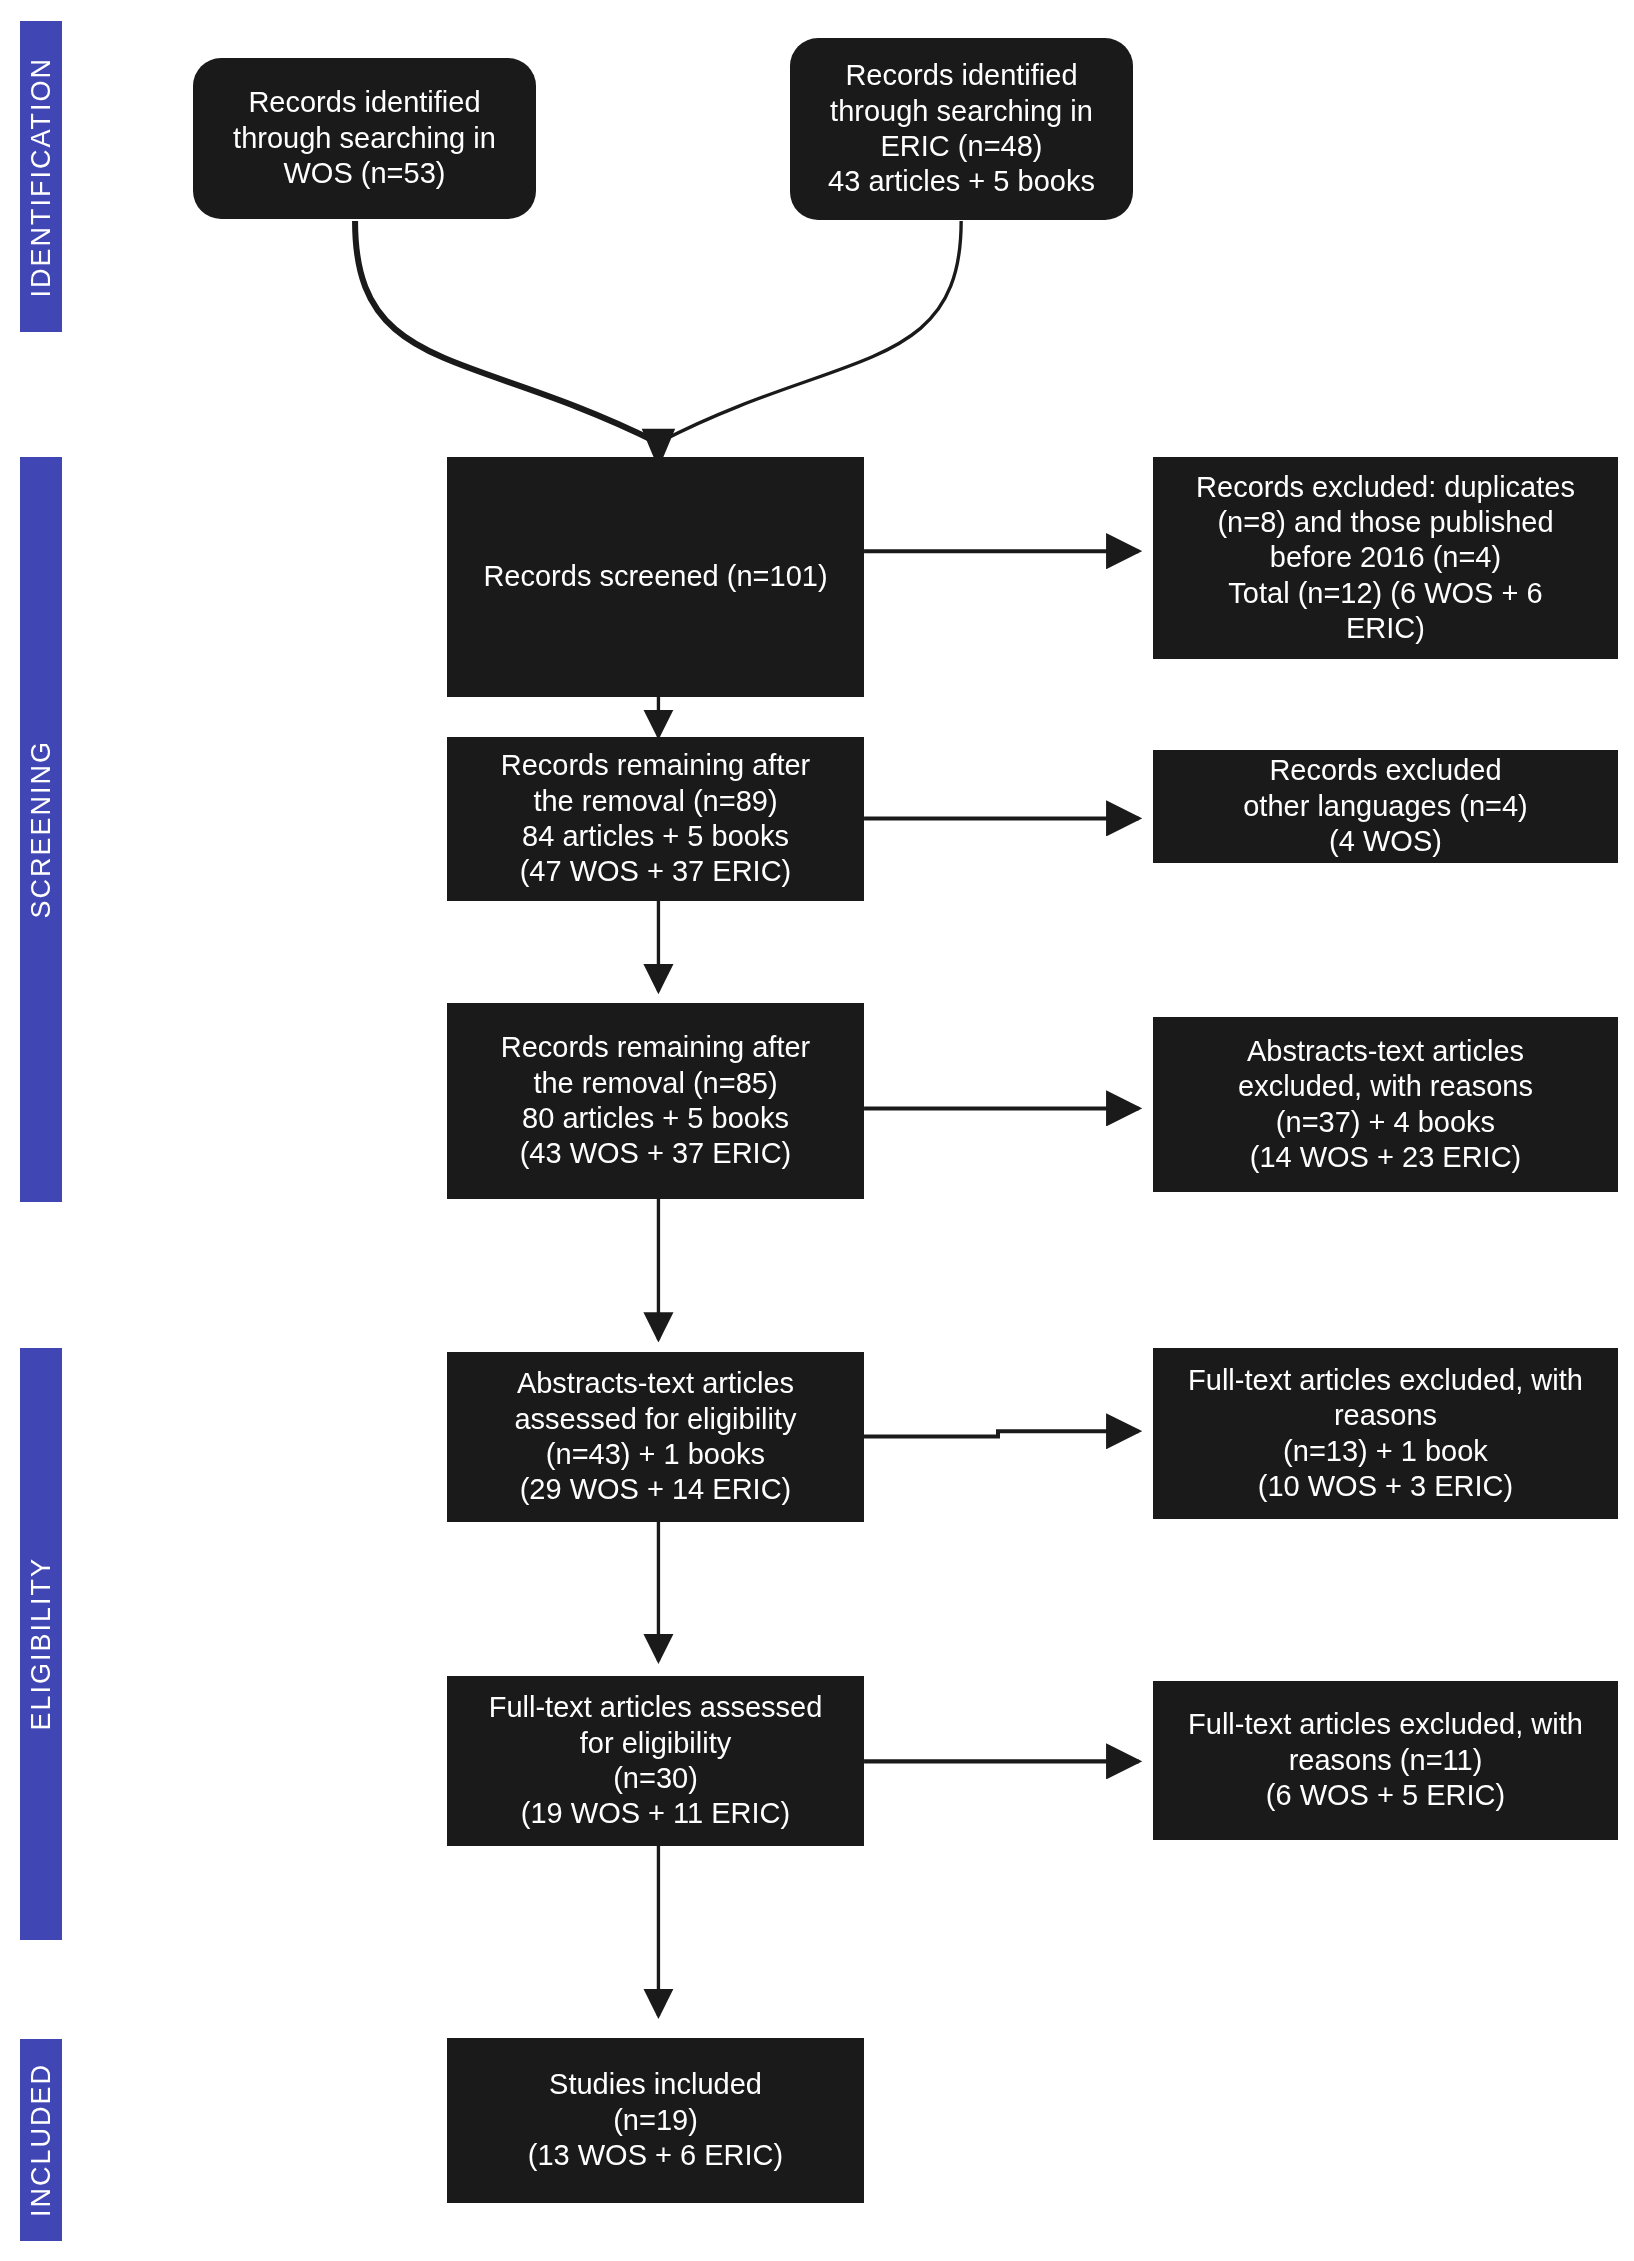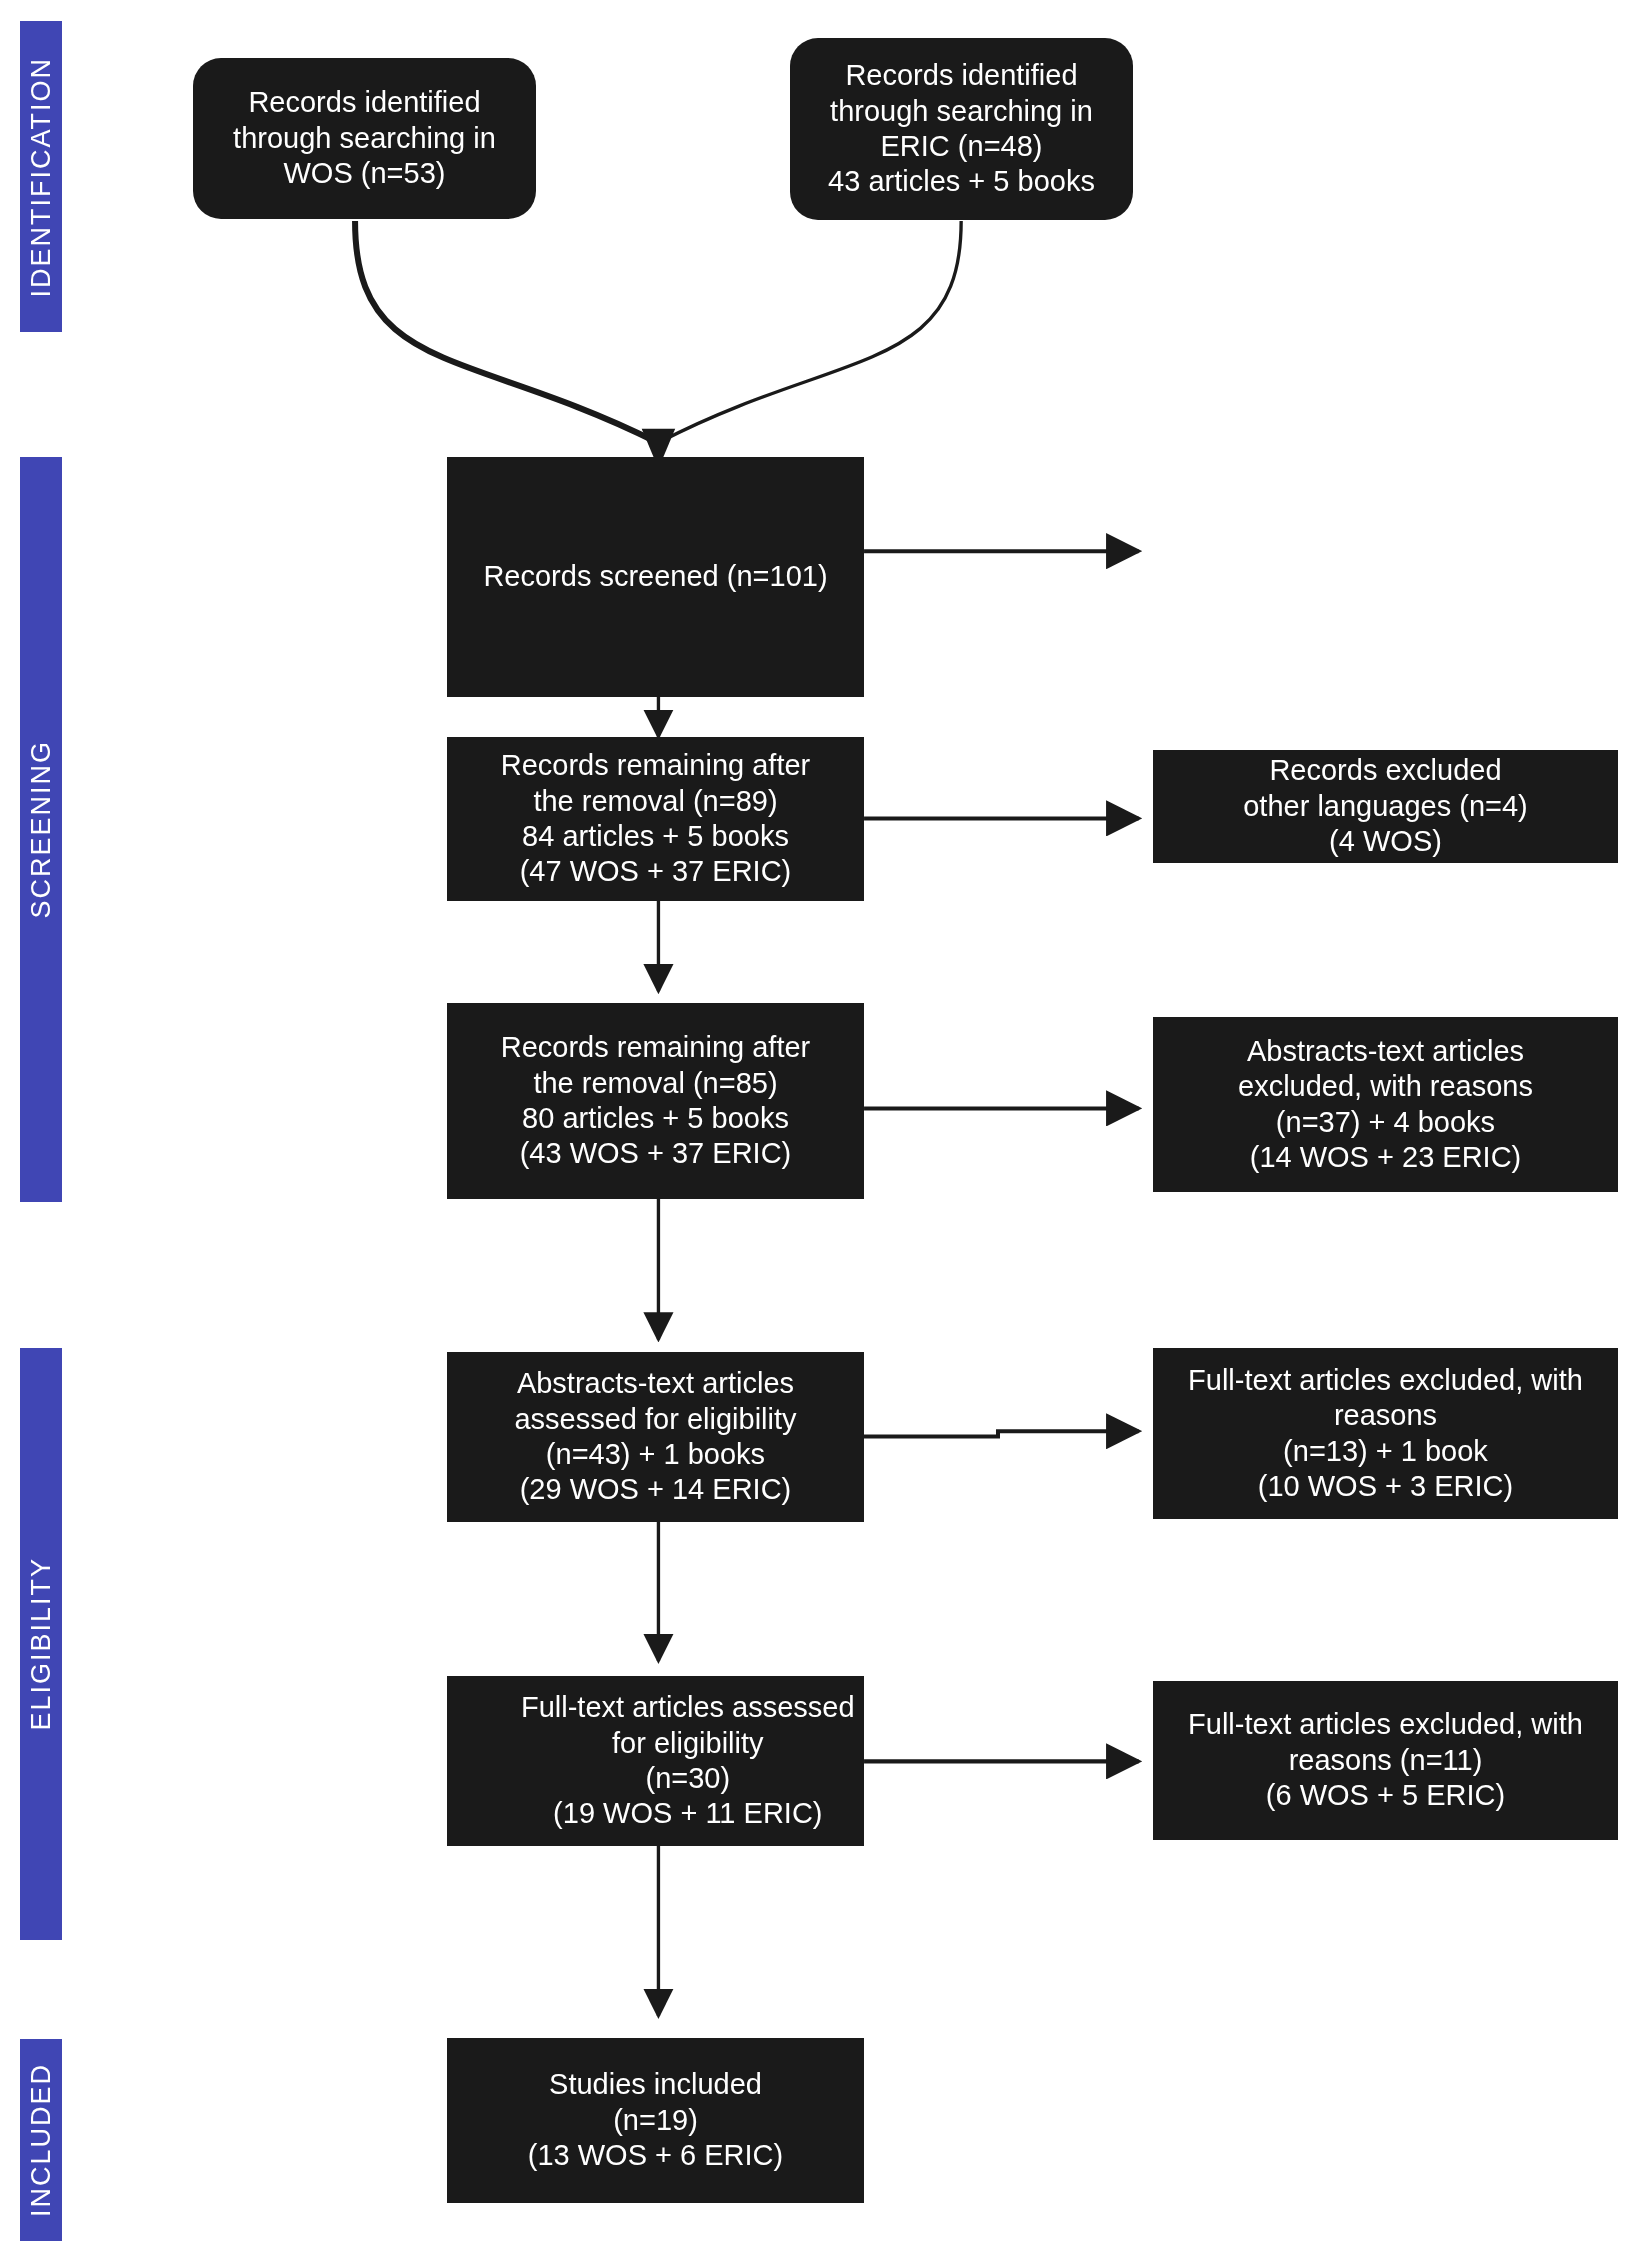--- a/index.html
+++ b/index.html
@@ -124,20 +124,27 @@
     <span class="box-text">Records identified
 through searching in
 ERIC (n=48)
 43 articles + 5 books</span>
   </div>
 
   <div class="flow-box" style="left:447px; top:457px; width:417px; height:240px;">
     <span class="box-text">Records screened (n=101)</span>
   </div>
 
+  <div class="flow-box" style="left:1153px; top:457px; width:465px; height:202px;">
+    <span class="box-text">Records excluded: duplicates
+(n=8) and those published
+before 2016 (n=4)
+Total (n=12) (6 WOS + 6
+ERIC)</span>
+  </div>
 
   <div class="flow-box" style="left:447px; top:737px; width:417px; height:164px;">
     <span class="box-text">Records remaining after
 the removal (n=89)
 84 articles + 5 books
 (47 WOS + 37 ERIC)</span>
   </div>
 
   <div class="flow-box" style="left:1153px; top:750px; width:465px; height:113px;">
     <span class="box-text">Records excluded
@@ -166,21 +173,21 @@
 (29 WOS + 14 ERIC)</span>
   </div>
 
   <div class="flow-box" style="left:1153px; top:1348px; width:465px; height:171px;">
     <span class="box-text">Full-text articles excluded, with
 reasons
 (n=13) + 1 book
 (10 WOS + 3 ERIC)</span>
   </div>
 
-  <div class="flow-box" style="left:447px; top:1676px; width:417px; height:170px;justify-content:flex-end;">
+  <div class="flow-box" style="left:447px; top:1676px; width:417px; height:170px;">
     <span class="box-text">Full-text articles assessed
 for eligibility
 (n=30)
 (19 WOS + 11 ERIC)</span>
   </div>
 
   <div class="flow-box" style="left:1153px; top:1681px; width:465px; height:159px;">
     <span class="box-text">Full-text articles excluded, with
 reasons (n=11)
 (6 WOS + 5 ERIC)</span>

